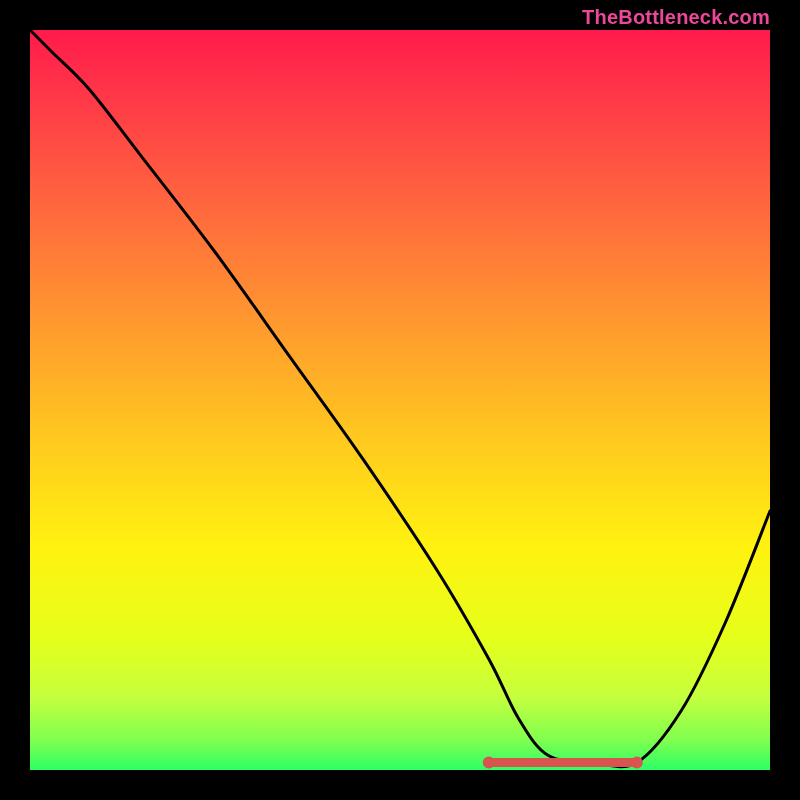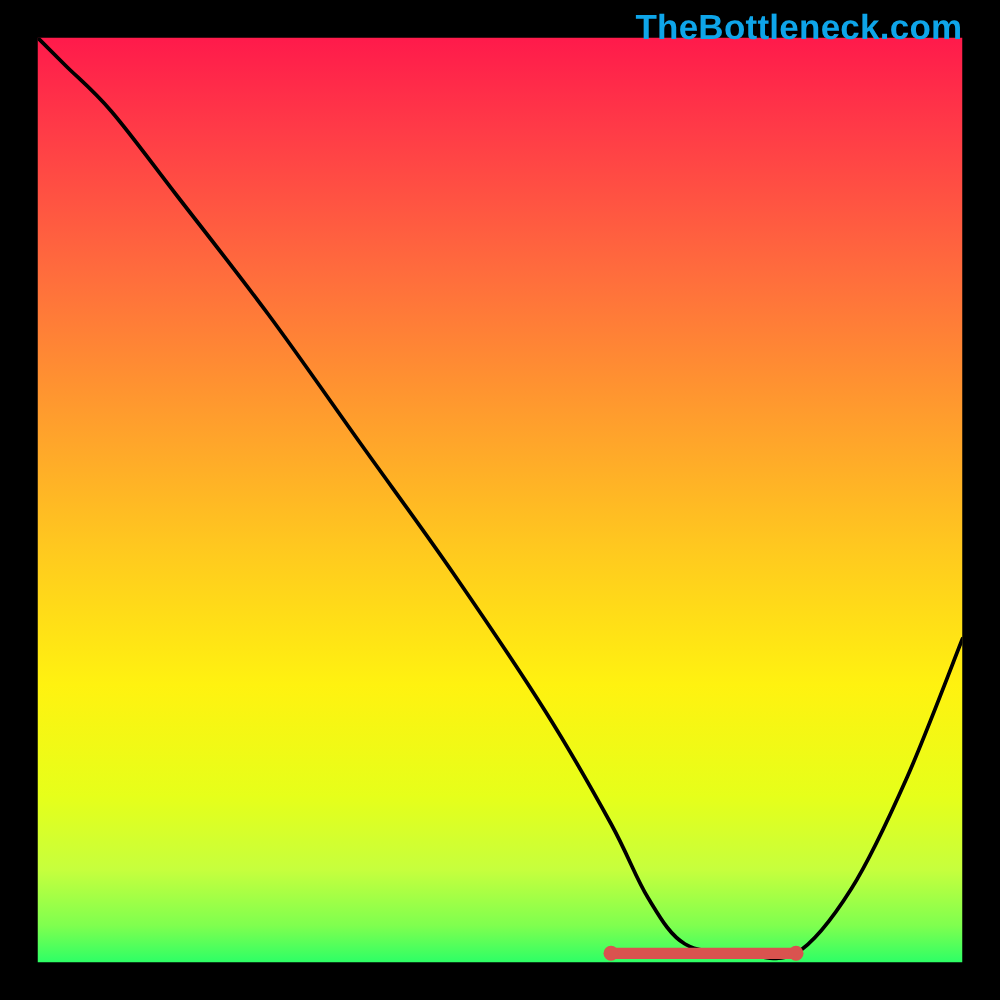--- a/index.html
+++ b/index.html
@@ -16,22 +16,22 @@
     left: 30px;
     top: 30px;
     width: 740px;
     height: 740px;
     background: #000;
   }
   .watermark {
     position: absolute;
     top: 6px;
     right: 30px;
-    color: #0ea5e9;
-    font-size: 28px;
+    color: #ec4899;
+    font-size: 20px;
     font-weight: 600;
     letter-spacing: 0.2px;
     z-index: 10;
   }
   svg { display: block; }
 </style>
 </head>
 <body>
 
 <div class="watermark">TheBottleneck.com</div>

